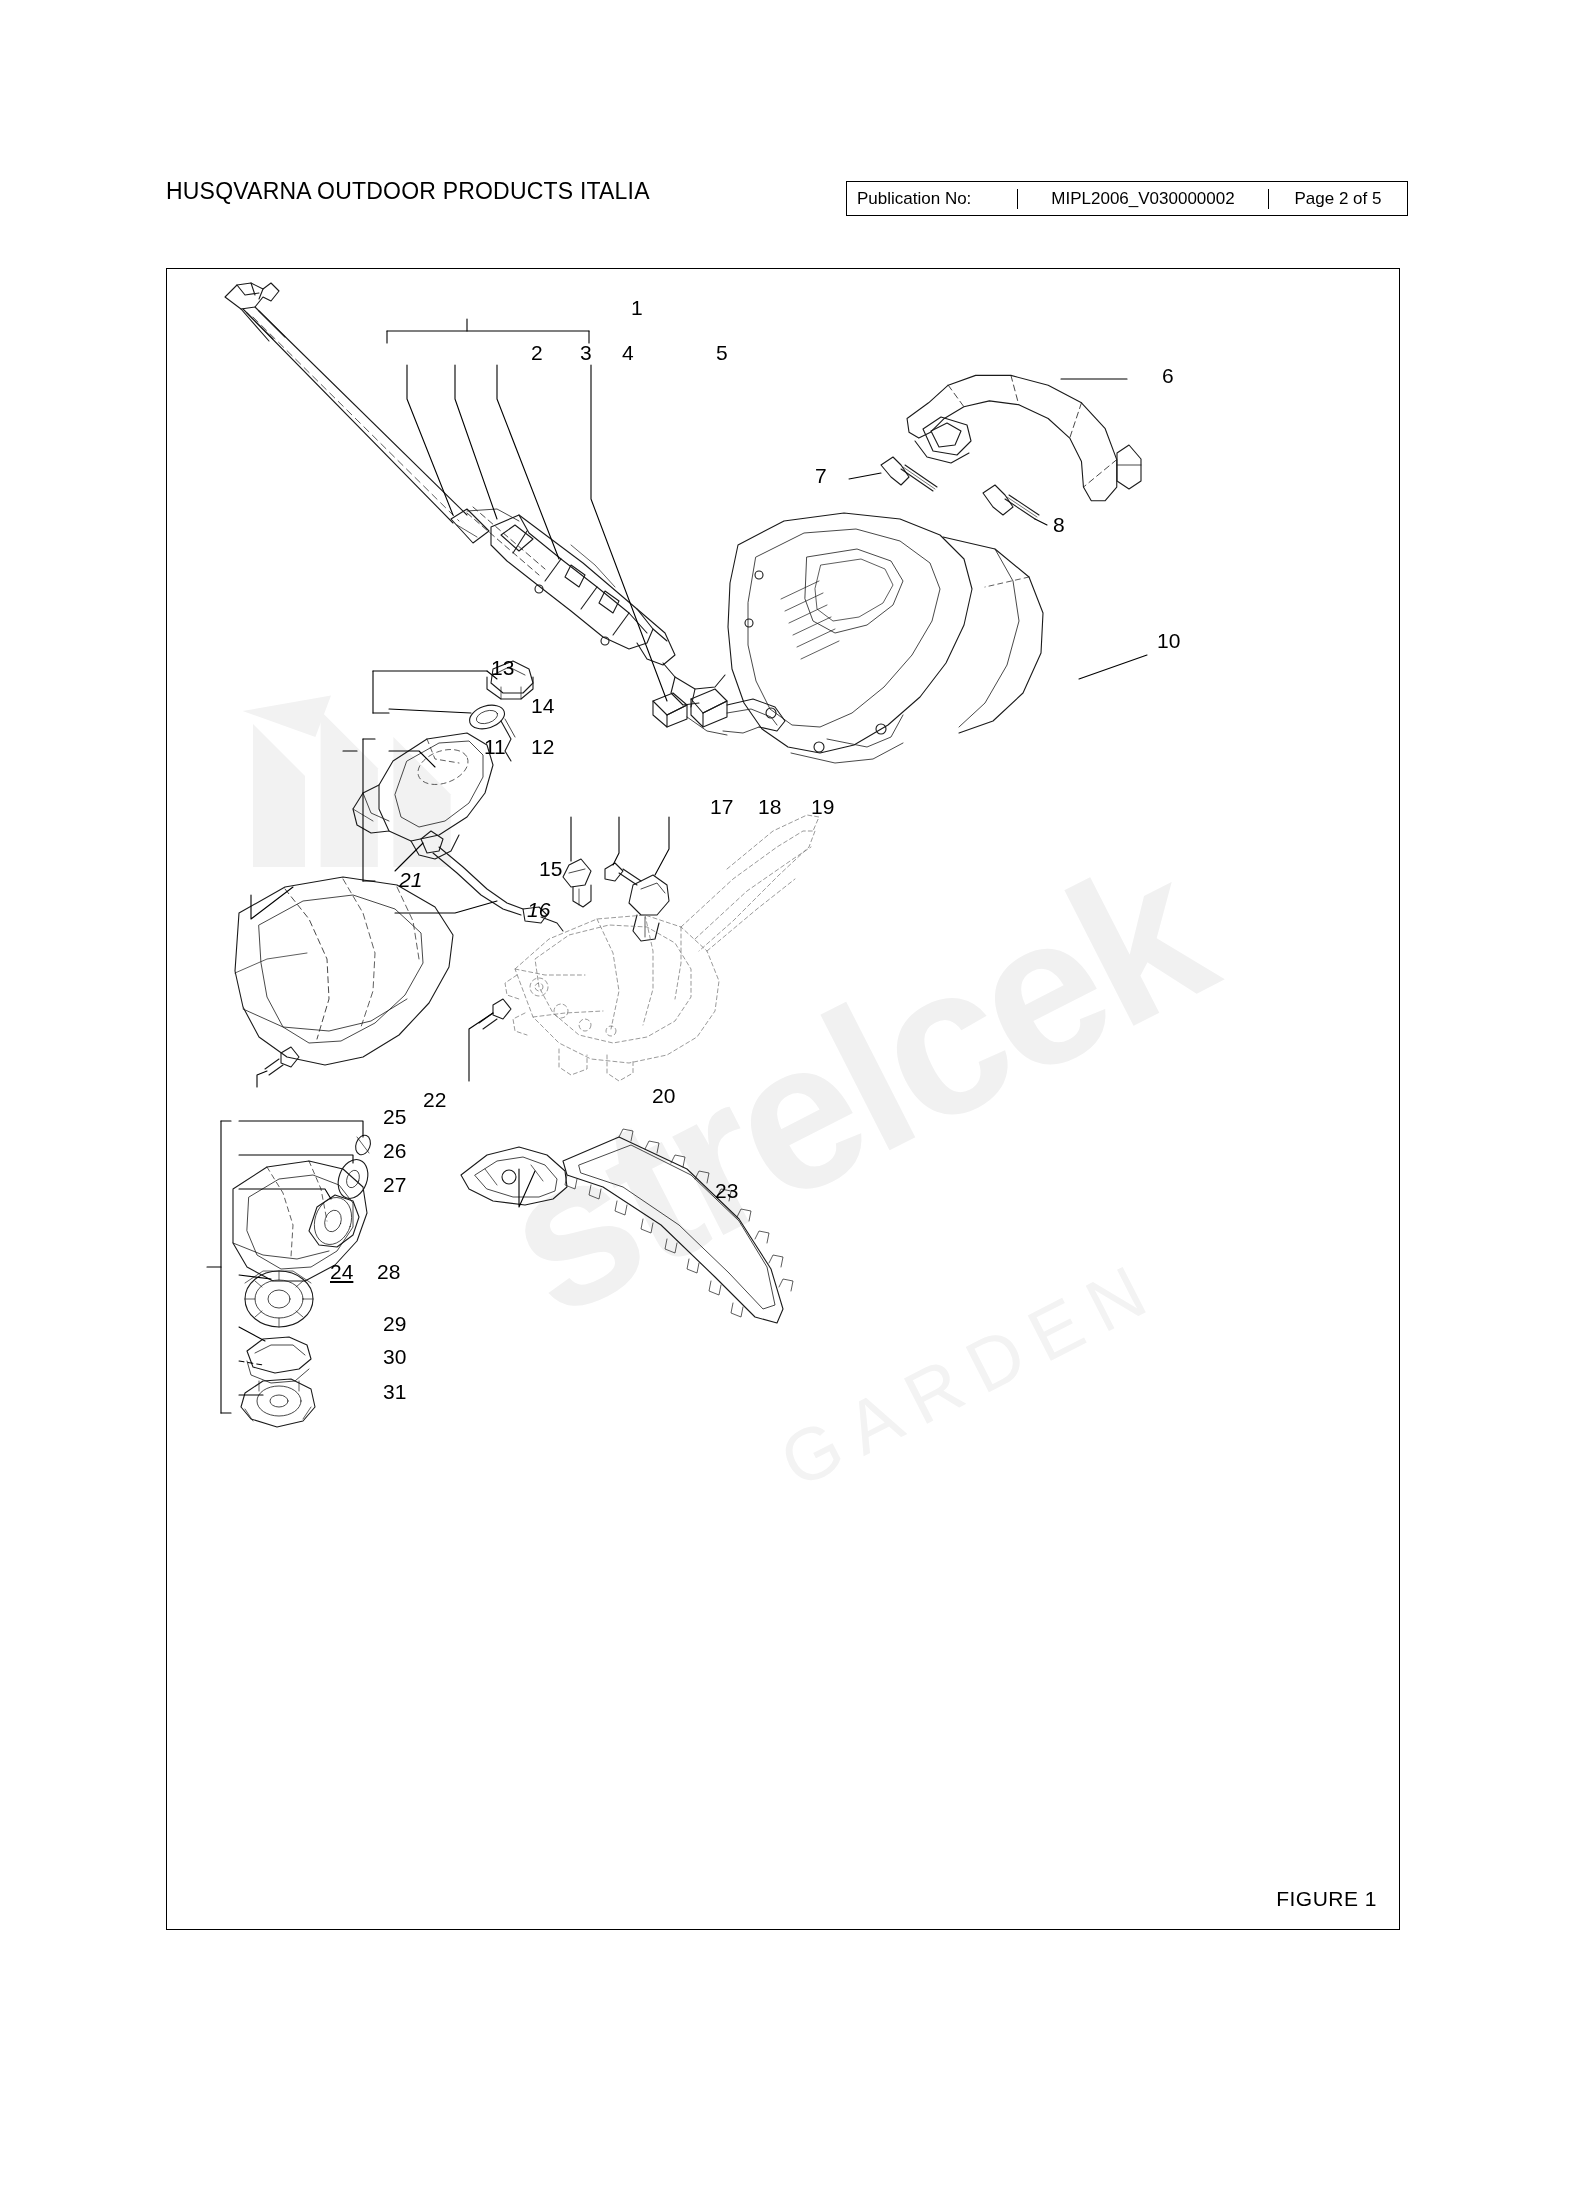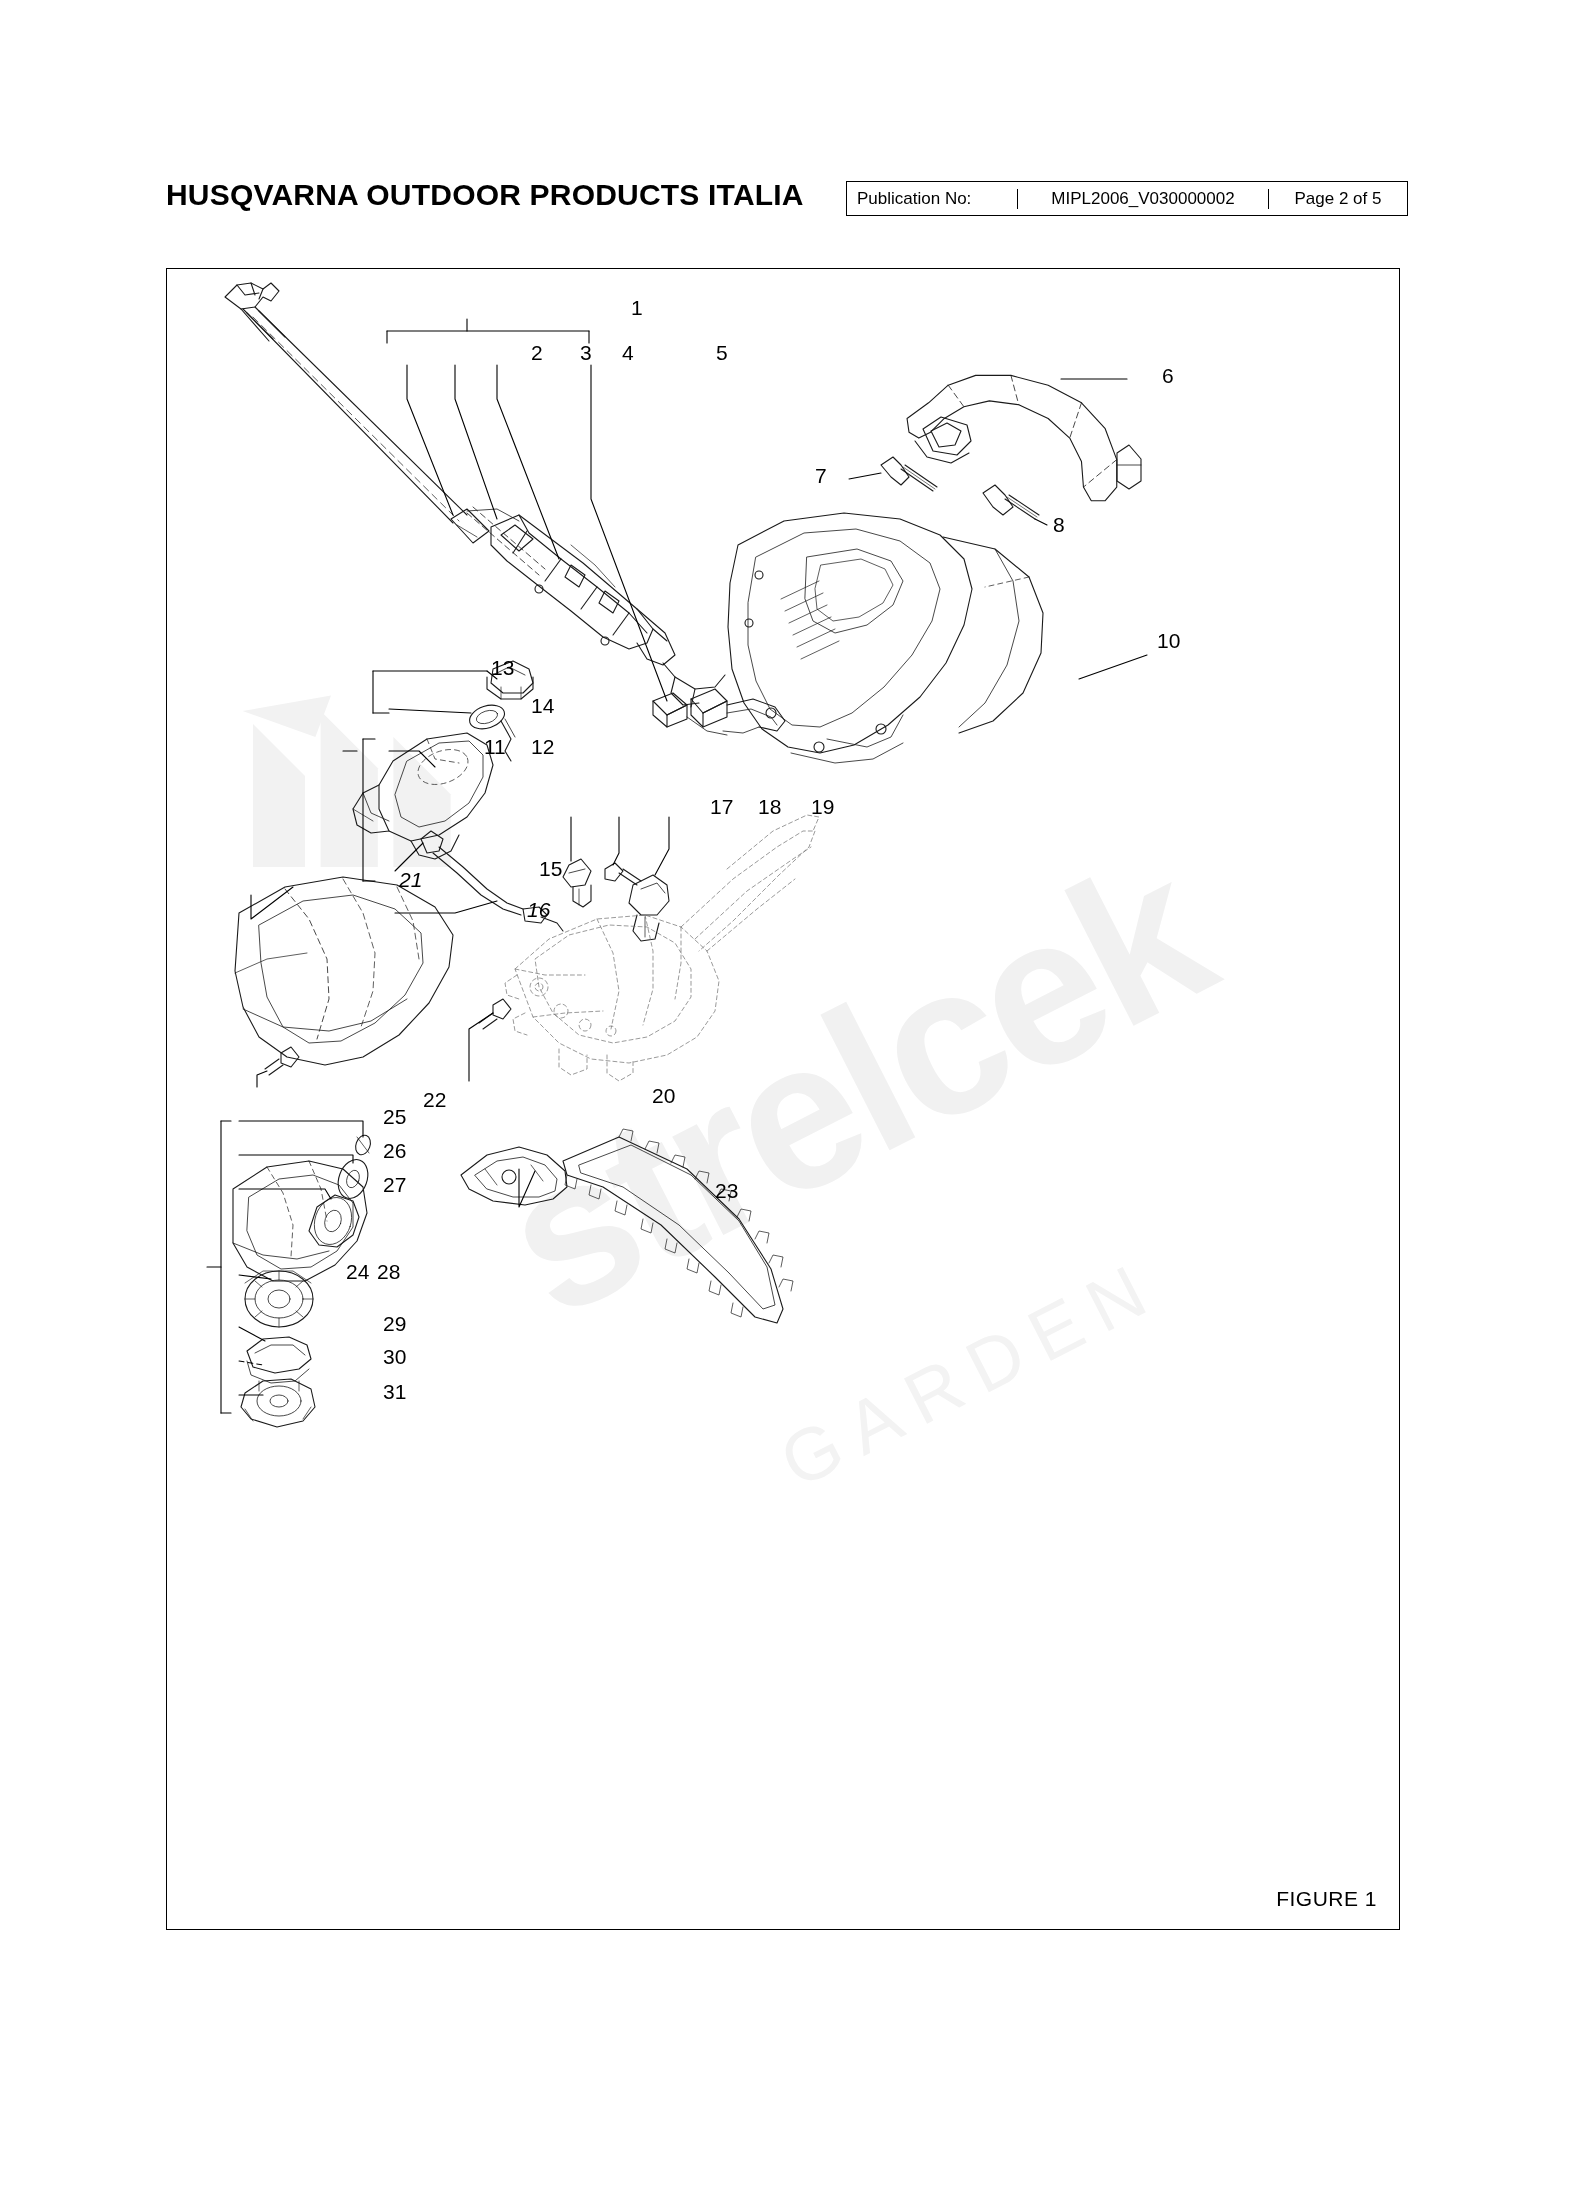--- a/index.html
+++ b/index.html
@@ -20,22 +20,22 @@
     left: 0; top: 0;
     width: 1573px;
     height: 2204px;
   }
 
   
   #header-title {
     position: absolute;
     left: 166px;
     top: 178px;
-    font-size: 30px;
-    font-weight: bold;
+    font-size: 23px;
+    font-weight: normal;
     letter-spacing: 0.2px;
     white-space: nowrap;
   }
   #pub-box {
     position: absolute;
     left: 846px;
     top: 181px;
     height: 33px;
     border: 1.5px solid #000;
     display: flex;
@@ -571,21 +571,21 @@
     <div class="cn" style="left:364px;  top:426px;">14</div>
     <div class="cn" style="left:372px;  top:589px;">15</div>
     <div class="cn" style="left:360px;  top:630px;font-style:italic;">16</div>
     <div class="cn" style="left:543px;  top:527px;">17</div>
     <div class="cn" style="left:591px;  top:527px;">18</div>
     <div class="cn" style="left:644px;  top:527px;">19</div>
     <div class="cn" style="left:485px;  top:816px;">20</div>
     <div class="cn" style="left:232px;  top:600px;font-style:italic;">21</div>
     <div class="cn" style="left:256px;  top:820px;">22</div>
     <div class="cn" style="left:548px;  top:911px;">23</div>
-    <div class="cn" style="left:179px;  top:992px;">24</div>
+    <div class="cn" style="left:163px;  top:992px;text-decoration:underline;">24</div>
     <div class="cn" style="left:216px;  top:837px;">25</div>
     <div class="cn" style="left:216px;  top:871px;">26</div>
     <div class="cn" style="left:216px;  top:905px;">27</div>
     <div class="cn" style="left:210px;  top:992px;">28</div>
     <div class="cn" style="left:216px;  top:1044px;text-align:right;">29</div>
     <div class="cn" style="left:216px;  top:1077px;">30</div>
     <div class="cn" style="left:216px;  top:1112px;">31</div>
 
     <div id="figure-label">FIGURE 1</div>
   </div>

